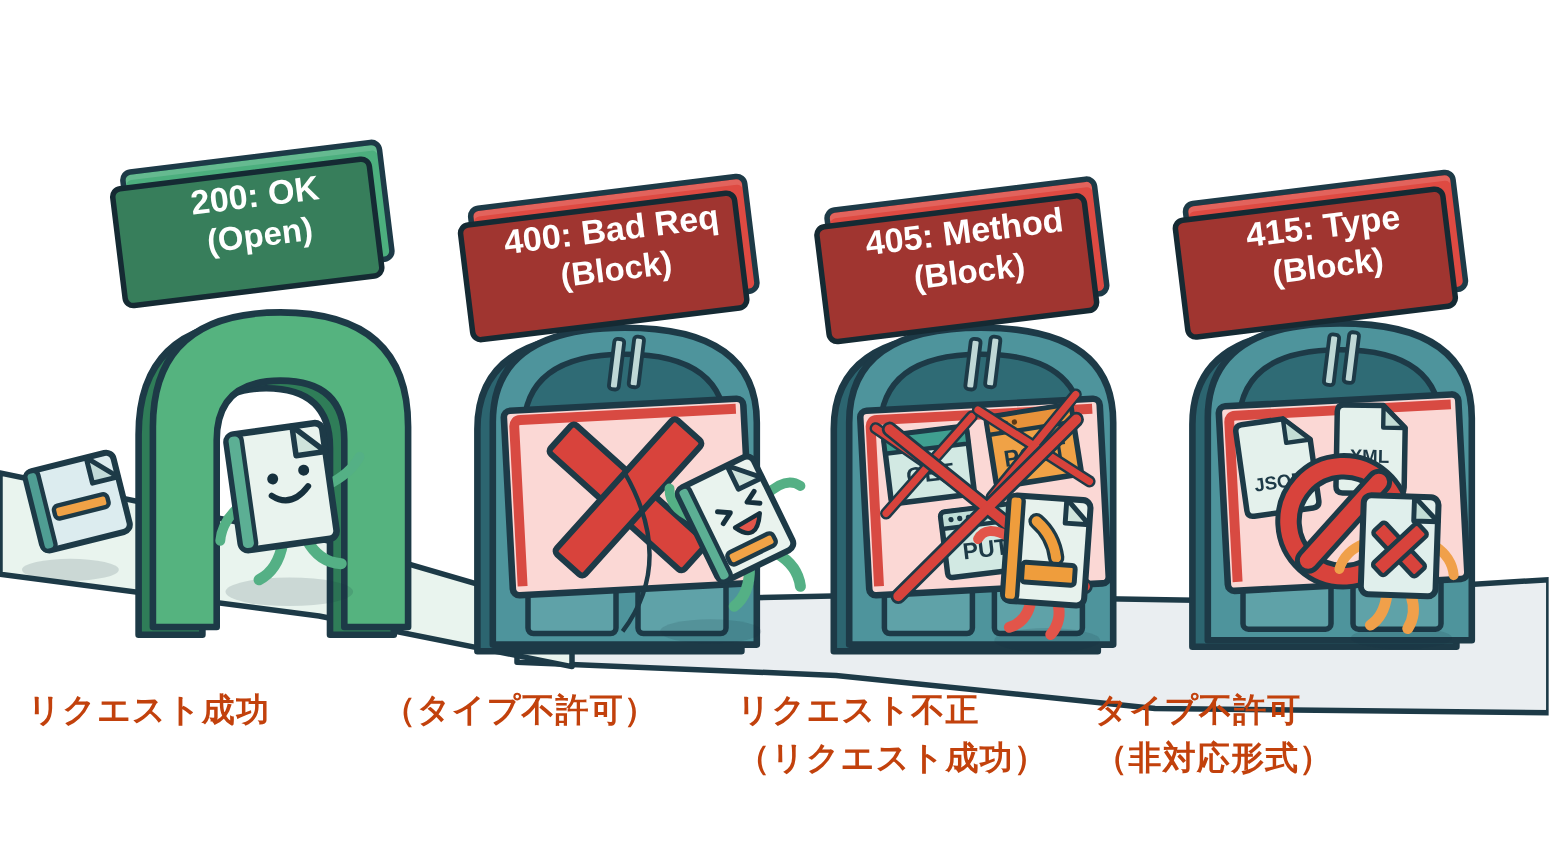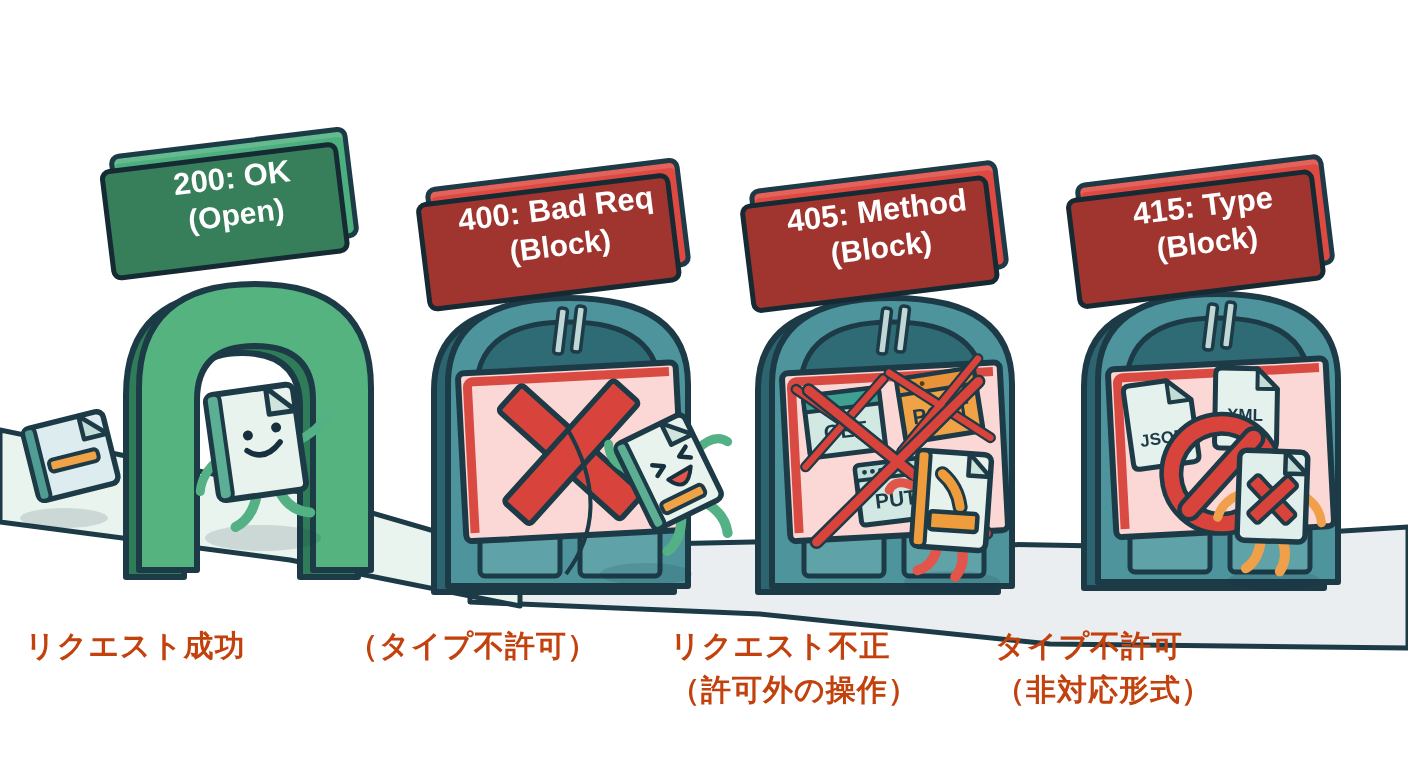--- a/index.html
+++ b/index.html
@@ -248,20 +248,20 @@
   </div>
 
   <div class="caption" style="left:25px;">
     <div>リクエスト成功</div>
   </div>
   <div class="caption" style="left:348px;">
     <div>（タイプ不許可）</div>
   </div>
   <div class="caption" style="left:670px;">
     <div>リクエスト不正</div>
-    <div>（許可外の操作）</div>
+    <div>（リクエスト成功）</div>
   </div>
   <div class="caption" style="left:995px;">
     <div>タイプ不許可</div>
     <div>（非対応形式）</div>
   </div>
 
 </div>
 
 </body></html>

